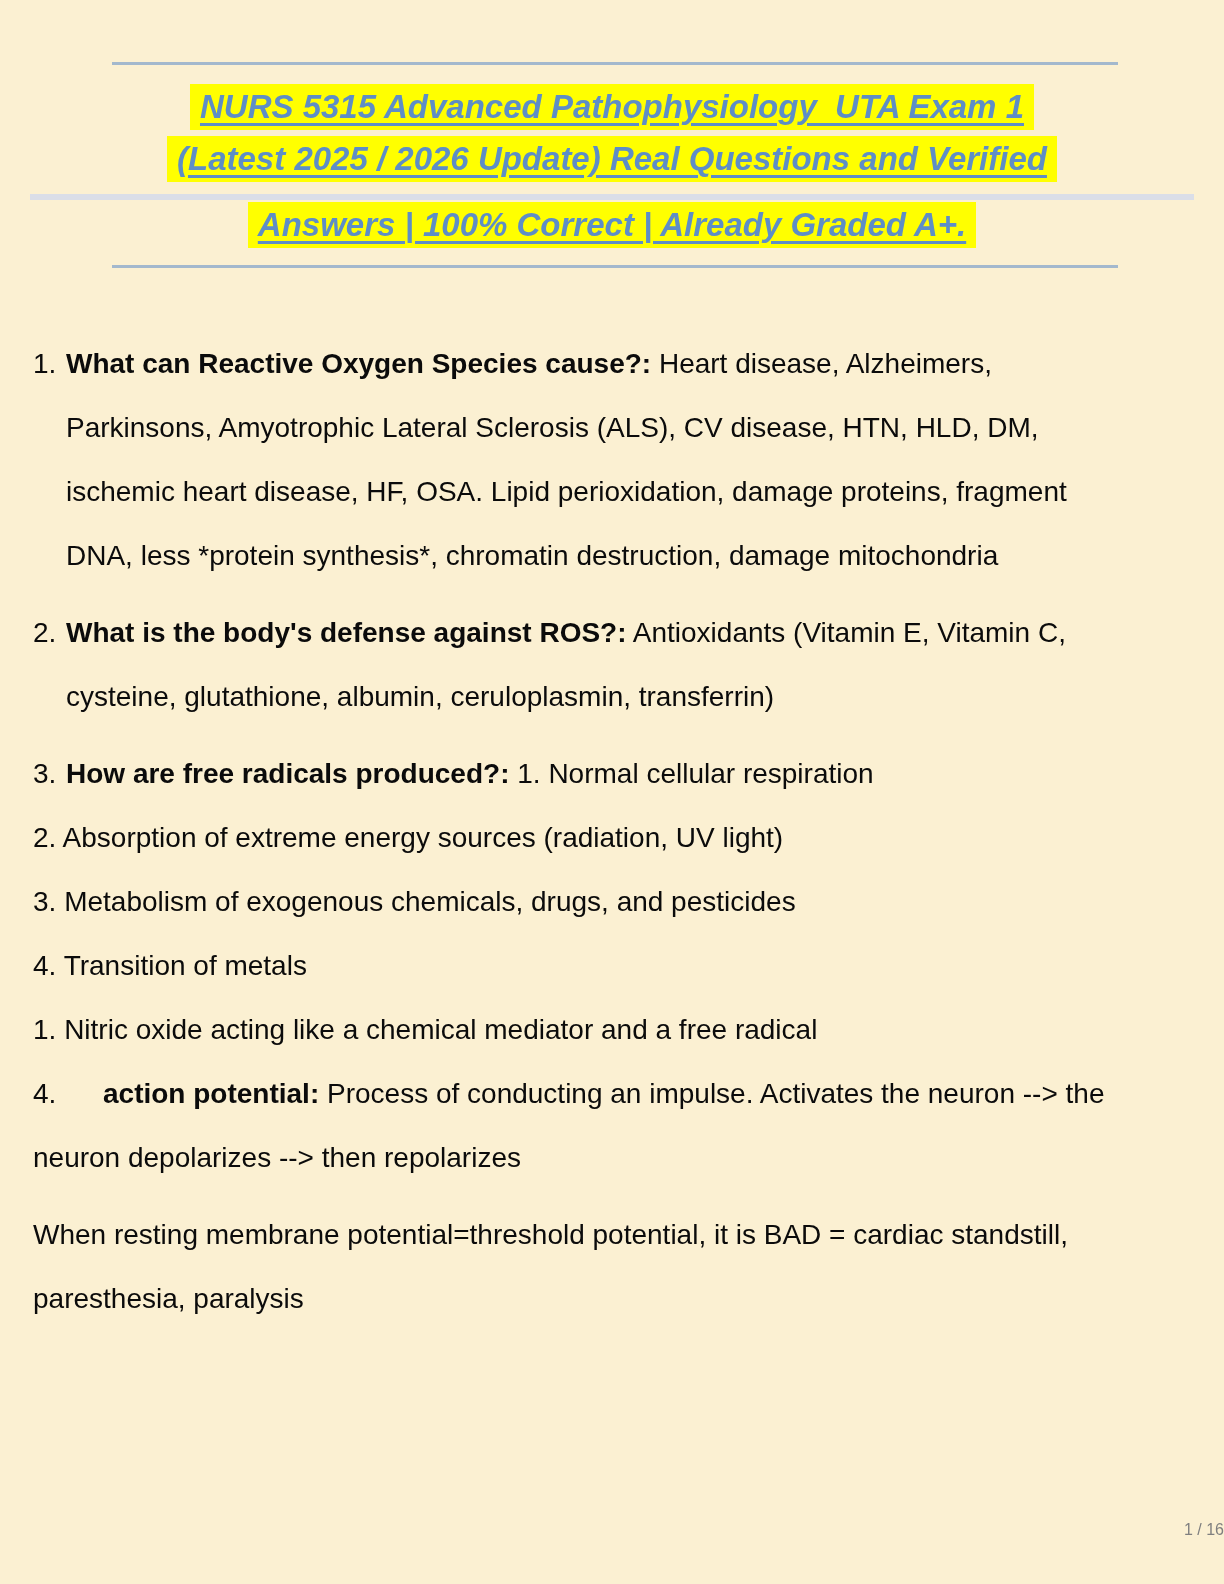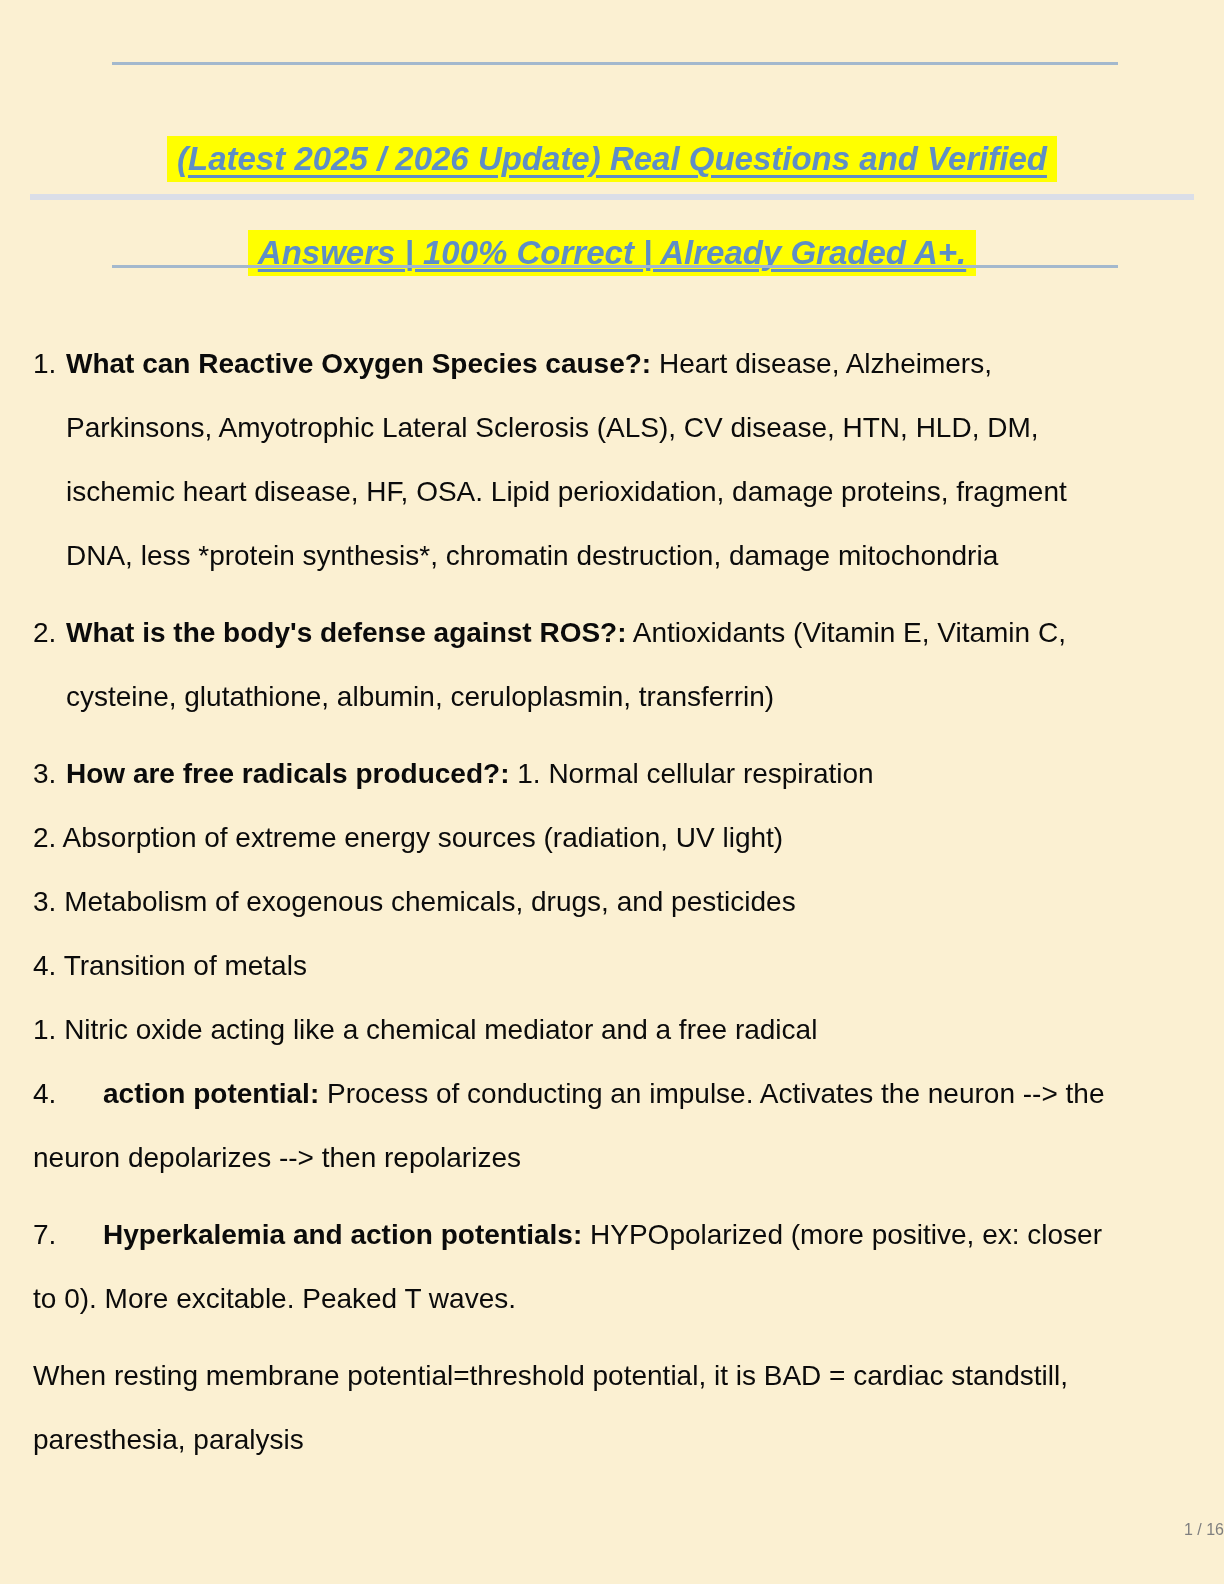--- a/index.html
+++ b/index.html
@@ -26,21 +26,21 @@
   .rule-a{top:62px;left:112px;width:1006px;height:3px;background:var(--rule-thin);}
   .rule-b{top:194px;left:30px;width:1164px;height:6px;background:var(--rule-thick);}
   .rule-c{top:265px;left:112px;width:1006px;height:3px;background:var(--rule-thin);}
   
   .title-line{
     position:absolute;left:0;width:100%;
     text-align:center;
   }
   .t1{top:84px;}
   .t2{top:136px;}
-  .t3{top:202px;margin-top:28px;}
+  .t3{top:202px;}
   .hl{
     display:inline-block;
     background:var(--highlight);
     color:var(--title-blue);
     font-size:33px;
     font-weight:700;
     font-style:italic;
     line-height:1.0;
     padding:6px 10px 7px 10px;
     text-decoration:underline;
@@ -73,20 +73,21 @@
     color:var(--footer-gray);
   }
 </style>
 </head>
 <body>
 
 <div class="page">
 
   <div class="rule rule-a"></div>
 
+  <div class="title-line t1"><span class="hl">NURS 5315 Advanced Pathophysiology  UTA Exam 1</span></div>
   <div class="title-line t2"><span class="hl">(Latest 2025 / 2026 Update) Real Questions and Verified</span></div>
 
   <div class="rule rule-b"></div>
 
   <div class="title-line t3"><span class="hl">Answers | 100% Correct | Already Graded A+.</span></div>
 
   <div class="rule rule-c"></div>
 
   <main class="content">
 
@@ -97,21 +98,20 @@
     <p class="qa hang gap"><span class="num">3.</span><span class="q">How are free radicals produced?:</span><span class="a"> 1. Normal cellular respiration</span></p>
     <p class="qa">2. Absorption of extreme energy sources (radiation, UV light)</p>
     <p class="qa">3. Metabolism of exogenous chemicals, drugs, and pesticides</p>
     <p class="qa">4. Transition of metals</p>
     <p class="qa">1. Nitric oxide acting like a chemical mediator and a free radical</p>
 
     <p class="qa tabbed"><span class="num">4.</span><span class="q">action potential:</span><span class="a"> Process of conducting an impulse. Activates the neuron --&gt; the neuron depolarizes --&gt; then repolarizes</span></p>
 
 
 
-    <p class="qa tabbed gap"><span class="num">7.</span><span class="q">Hyperkalemia and action potentials:</span><span class="a"> HYPOpolarized (more positive, ex: closer to 0). More excitable. Peaked T waves.</span></p>
 
     <p class="qa gap">When resting membrane potential=threshold potential, it is BAD = cardiac standstill, paresthesia, paralysis</p>
 
   </main>
 
   <div class="footer">1 / 16</div>
 
 </div>
 
 </body></html>

